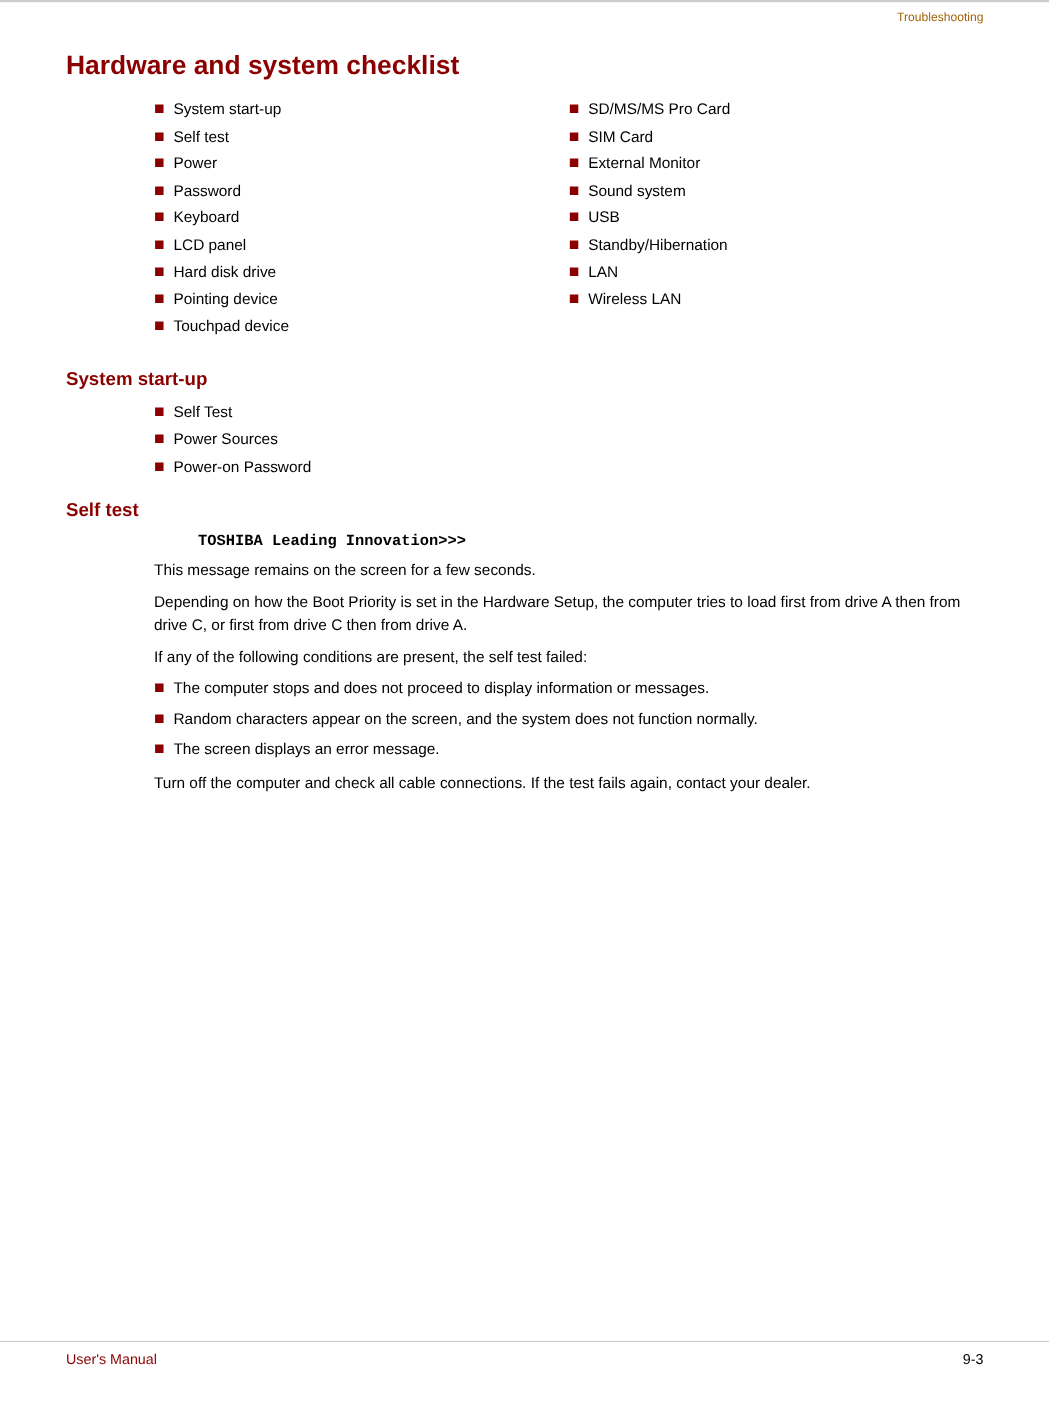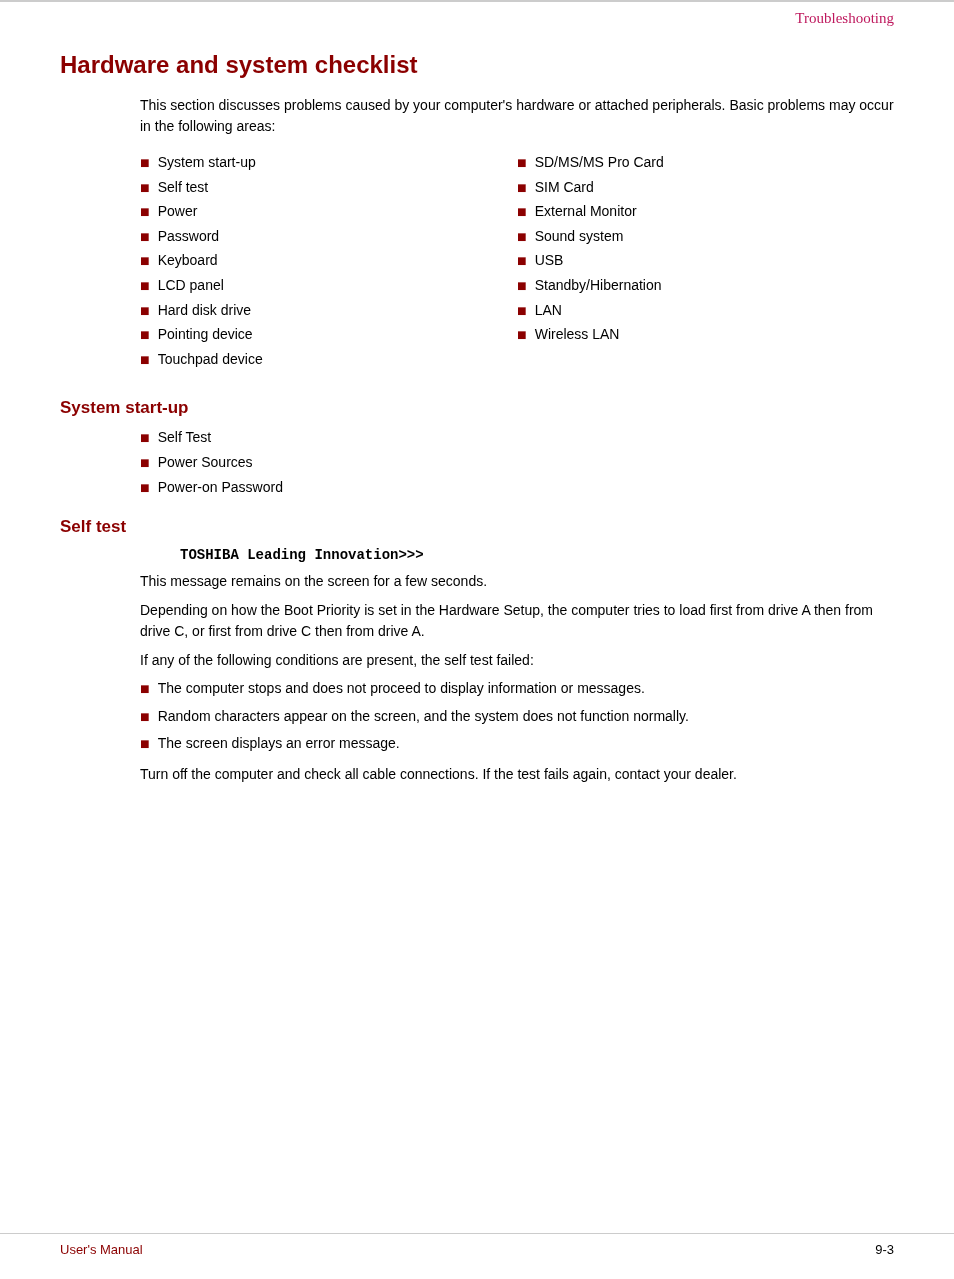--- a/index.html
+++ b/index.html
@@ -26,23 +26,22 @@
 
     .header-bar {
       border-top: 2px solid #ccc;
       display: flex;
       justify-content: flex-end;
       padding: 8px 60px 4px 60px;
       margin-bottom: 0;
     }
 
     .header-right {
-      color: #be185d;
-      font-size: 15px;
-      font-family: Liberation Serif, serif;
+      color: #a16207;
+      font-size: 11px;
     }
 
     .content {
       padding: 20px 60px 40px 60px;
     }
 
     .page-title {
       color: #8b0000;
       font-size: 24px;
       font-weight: bold;
@@ -108,21 +107,21 @@
     .toshiba-code {
       font-family: "Courier New", Courier, monospace;
       font-weight: bold;
       font-size: 14px;
       margin: 8px 0 8px 40px;
       display: block;
     }
 
     .footer {
       position: absolute;
-      bottom: 14px;
+      bottom: 28px;
       left: 0;
       right: 0;
       padding: 8px 60px;
       border-top: 1px solid #ccc;
       display: flex;
       justify-content: space-between;
       align-items: center;
     }
 
     .footer-left {
@@ -141,21 +140,20 @@
 <div class="page">
 
   <div class="header-bar">
     <span class="header-right">Troubleshooting</span>
   </div>
 
   <div class="content">
 
     <div class="page-title">Hardware and system checklist</div>
 
-    <div class="intro-text">This section discusses problems caused by your computer's hardware or attached peripherals. Basic problems may occur in the following areas:</div>
 
     <div class="checklist-container">
       <div class="checklist-col" id="left-col">
           <div class="checklist-item">
             <span class="bullet">■</span>
             <span>System start-up</span>
           </div>
           <div class="checklist-item">
             <span class="bullet">■</span>
             <span>Self test</span>

